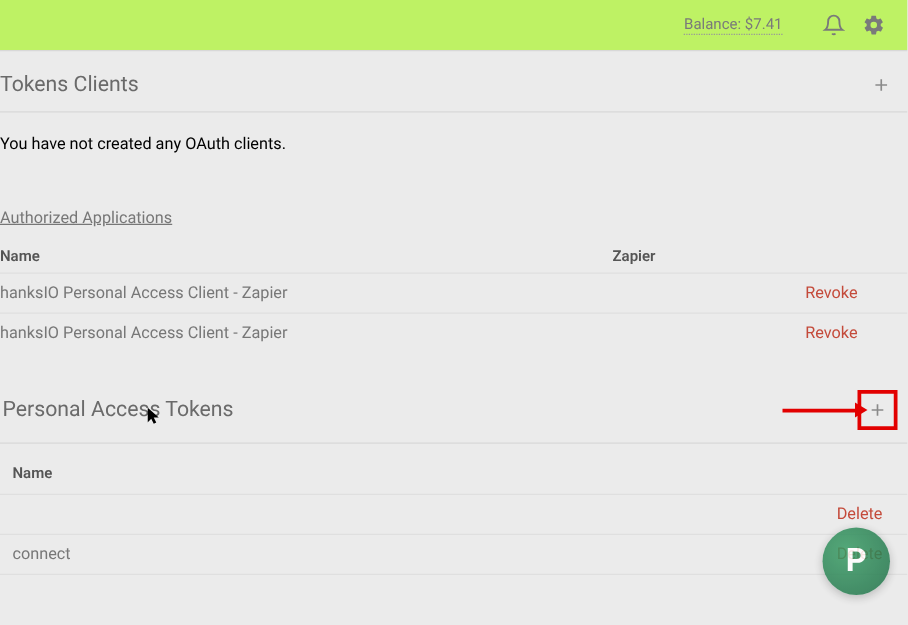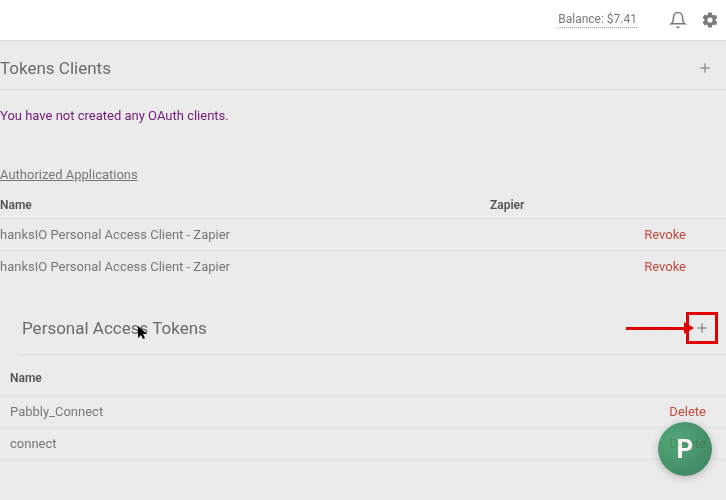--- a/index.html
+++ b/index.html
@@ -10,22 +10,22 @@
     height: 500px;
     overflow: hidden;
     color: #666;
     font-size: 14px;
   }
   .top-bar {
     height: 40px;
     display: flex;
     align-items: center;
     justify-content: flex-end;
-    padding: 0 7px;
-    background: #ffffff;
+    padding: 0 18px;
+    background: #bef264;
   }
   .balance {
     font-size: 12px;
     color: #7a7a7a;
     border-bottom: 1px dotted #999;
     margin-right: 18px;
     padding-bottom: 1px;
   }
   .icon-btn {
     color: #7a7a7a;
@@ -56,21 +56,21 @@
     height: 22px;
     display: flex;
     align-items: center;
     justify-content: center;
     cursor: pointer;
     color: #8a8a8a;
   }
   .empty-text {
     padding: 18px 0 24px 0;
     font-size: 13px;
-    color: #701a75;
+    color: #000000;
   }
   .sub-title {
     font-size: 13px;
     color: #777;
     padding: 20px 0 10px 0;
     text-decoration: underline;
   }
   .auth-table-head {
     display: flex;
     font-size: 12px;
@@ -102,21 +102,20 @@
     margin-top: 16px;
     background: #ebebeb;
   }
   .pat-header {
     display: flex;
     align-items: center;
     justify-content: space-between;
     padding: 14px 8px 10px 2px;
     border-bottom: 1px solid rgba(0,0,0,0.08);
     position: relative;
-    margin-left: 20px;
   }
   .pat-title {
     font-size: 17px;
     font-weight: 400;
     color: #6a6a6a;
   }
   .cursor {
     position: absolute;
     left: 118px;
     top: 28px;
@@ -248,21 +247,20 @@
             <line x1="12" y1="5" x2="12" y2="19"></line>
             <line x1="5" y1="12" x2="19" y2="12"></line>
           </svg>
       </div>
     </div>
   </div>
   <div class="pat-table-head">
     <div>Name</div>
   </div>
   <div class="pat-row">
-    <div class="token-name">Pabbly_Connect</div>
     <div class="action-link" style="padding-right:10px">Delete</div>
   </div>
   <div class="pat-row">
     <div class="token-name">connect</div>
     <div class="action-link" style="padding-right:10px">Delete</div>
   </div>
 </div>
 
 <div class="footer-spacer"></div>
 

